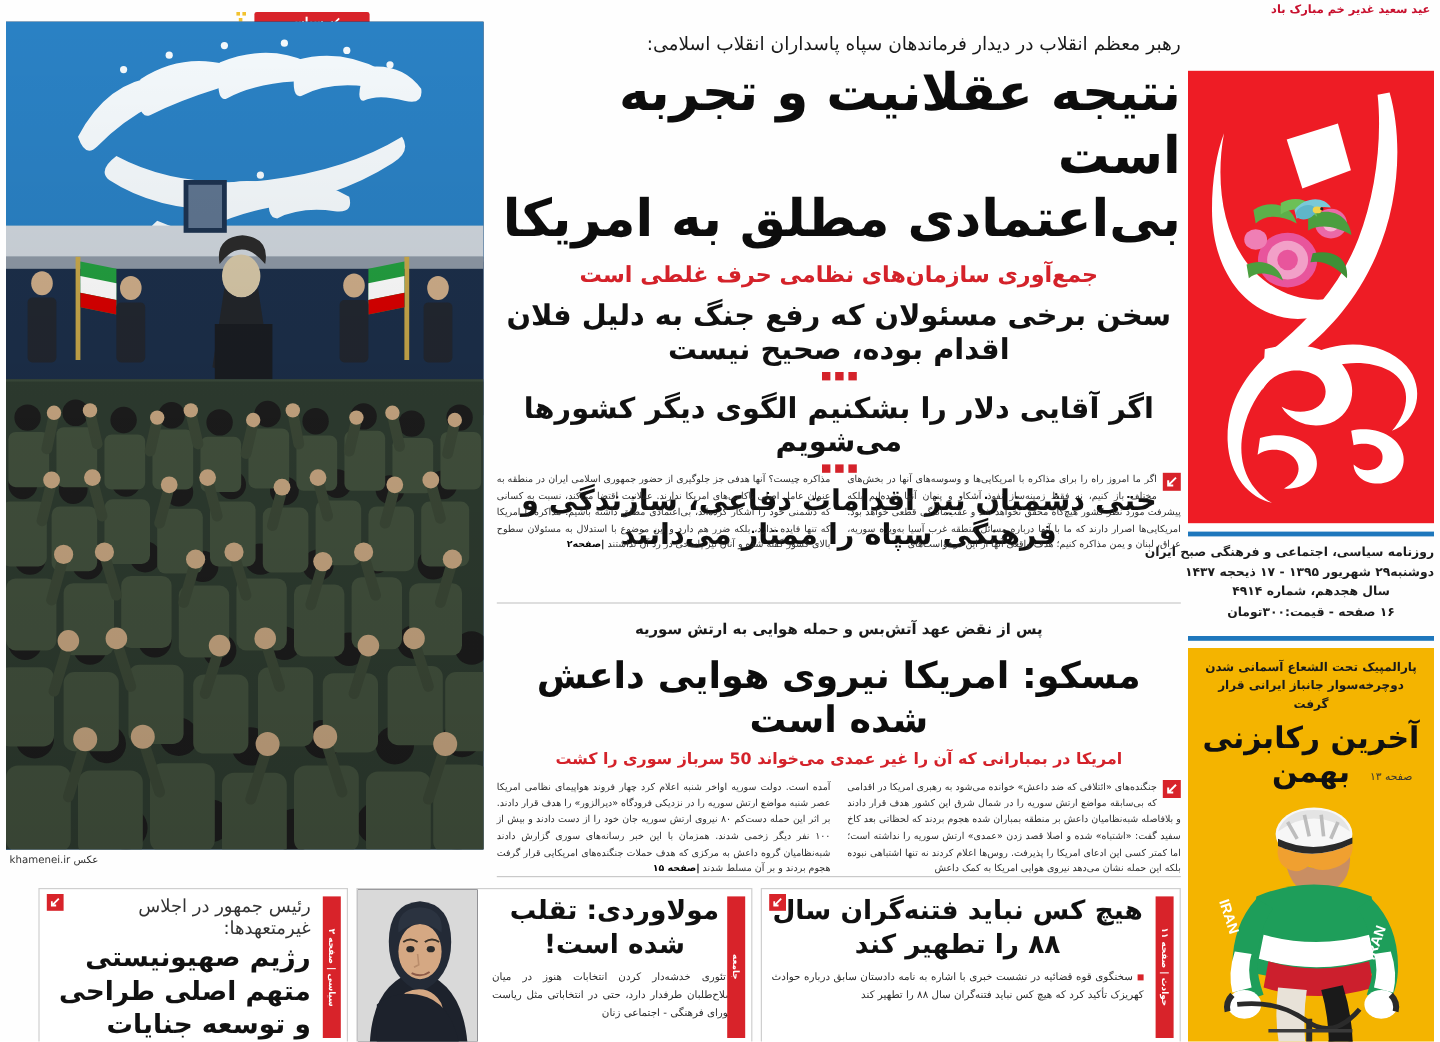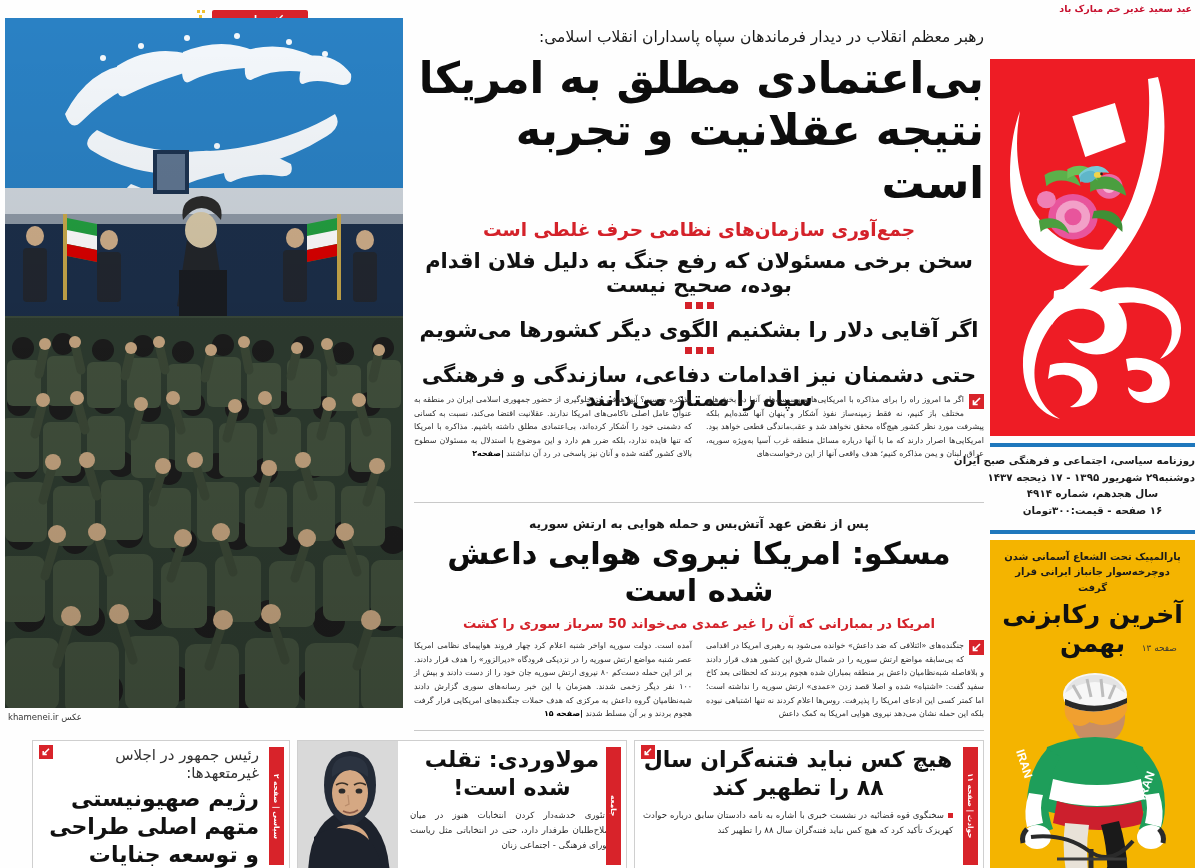--- a/index.html
+++ b/index.html
@@ -137,21 +137,21 @@
     text-align: right;
     font-size: 43px; font-weight: bold; color: #0d0d0d;
     line-height: 1.22; letter-spacing: -1.2px;
   }
   .subhead-red {
     margin-top: 10px; text-align: center;
     font-size: 18.5px; font-weight: bold; color: #d4222a;
   }
   .bullet-line {
     margin-top: 9px; text-align: center;
-    font-size: 21px; font-weight: bold; color: #111;
+    font-size: 24px; font-weight: bold; color: #111;
   }
   .sep-dots {
     text-align: center; margin: 5px 0;
     display: flex; justify-content: center; gap: 4px;
   }
   .sep-dots i { width: 7px; height: 7px; background: #d4222a; display:block; }
 
   
   .body-cols {
     position: absolute; right: 0; top: 375px;
@@ -169,21 +169,21 @@
     position: relative;
   }
   .arrow-mark svg { position: absolute; inset: 2px; }
   .page-ref { font-weight: bold; color: #000; }
   .hr-thin { position:absolute; right:0; top:484px; width:570px; height:1px; background:#c9c9c9; }
 
   
   .story2 { position: absolute; right: 0; top: 498px; width: 570px; }
   .story2 .kicker2 {
     text-align: center; font-size: 12.4px; color: #1a1a1a;
-    font-weight: 600; margin-bottom: 5px;
+    font-weight: 600; margin-bottom: 15px;
   }
   .story2 .head2 {
     text-align: center; font-size: 30.5px; font-weight: bold;
     color: #0d0d0d; letter-spacing: -1px; line-height: 1.2;
   }
   .story2 .sub2 {
     margin-top: 7px; text-align: center;
     font-size: 13.2px; font-weight: bold; color: #d4222a;
   }
   .story2-cols {
@@ -613,22 +613,22 @@
             <stop offset="0" stop-color="#000" stop-opacity="0"></stop>
             <stop offset="1" stop-color="#000" stop-opacity=".18"></stop>
           </linearGradient>
         </defs>
       </svg>
     </div>
     <div class="photo-credit">عکس khamenei.ir</div>
 
     <div class="lead-block">
       <div class="kicker">رهبر معظم انقلاب در دیدار فرماندهان سپاه پاسداران انقلاب اسلامی:</div>
+      <div class="headline">نتیجه عقلانیت و تجربه است</div>
       <div class="headline">بی‌اعتمادی مطلق به امریکا</div>
-      <div class="headline">نتیجه عقلانیت و تجربه است</div>
       <div class="subhead-red">جمع‌آوری سازمان‌های نظامی حرف غلطی است</div>
       <div class="bullet-line">سخن برخی مسئولان که رفع جنگ به دلیل فلان اقدام بوده، صحیح نیست</div>
       <div class="sep-dots">
           <i></i>
           <i></i>
           <i></i>
         </div>
       <div class="bullet-line">اگر آقایی دلار را بشکنیم الگوی دیگر کشورها می‌شویم</div>
       <div class="sep-dots">
           <i></i>

